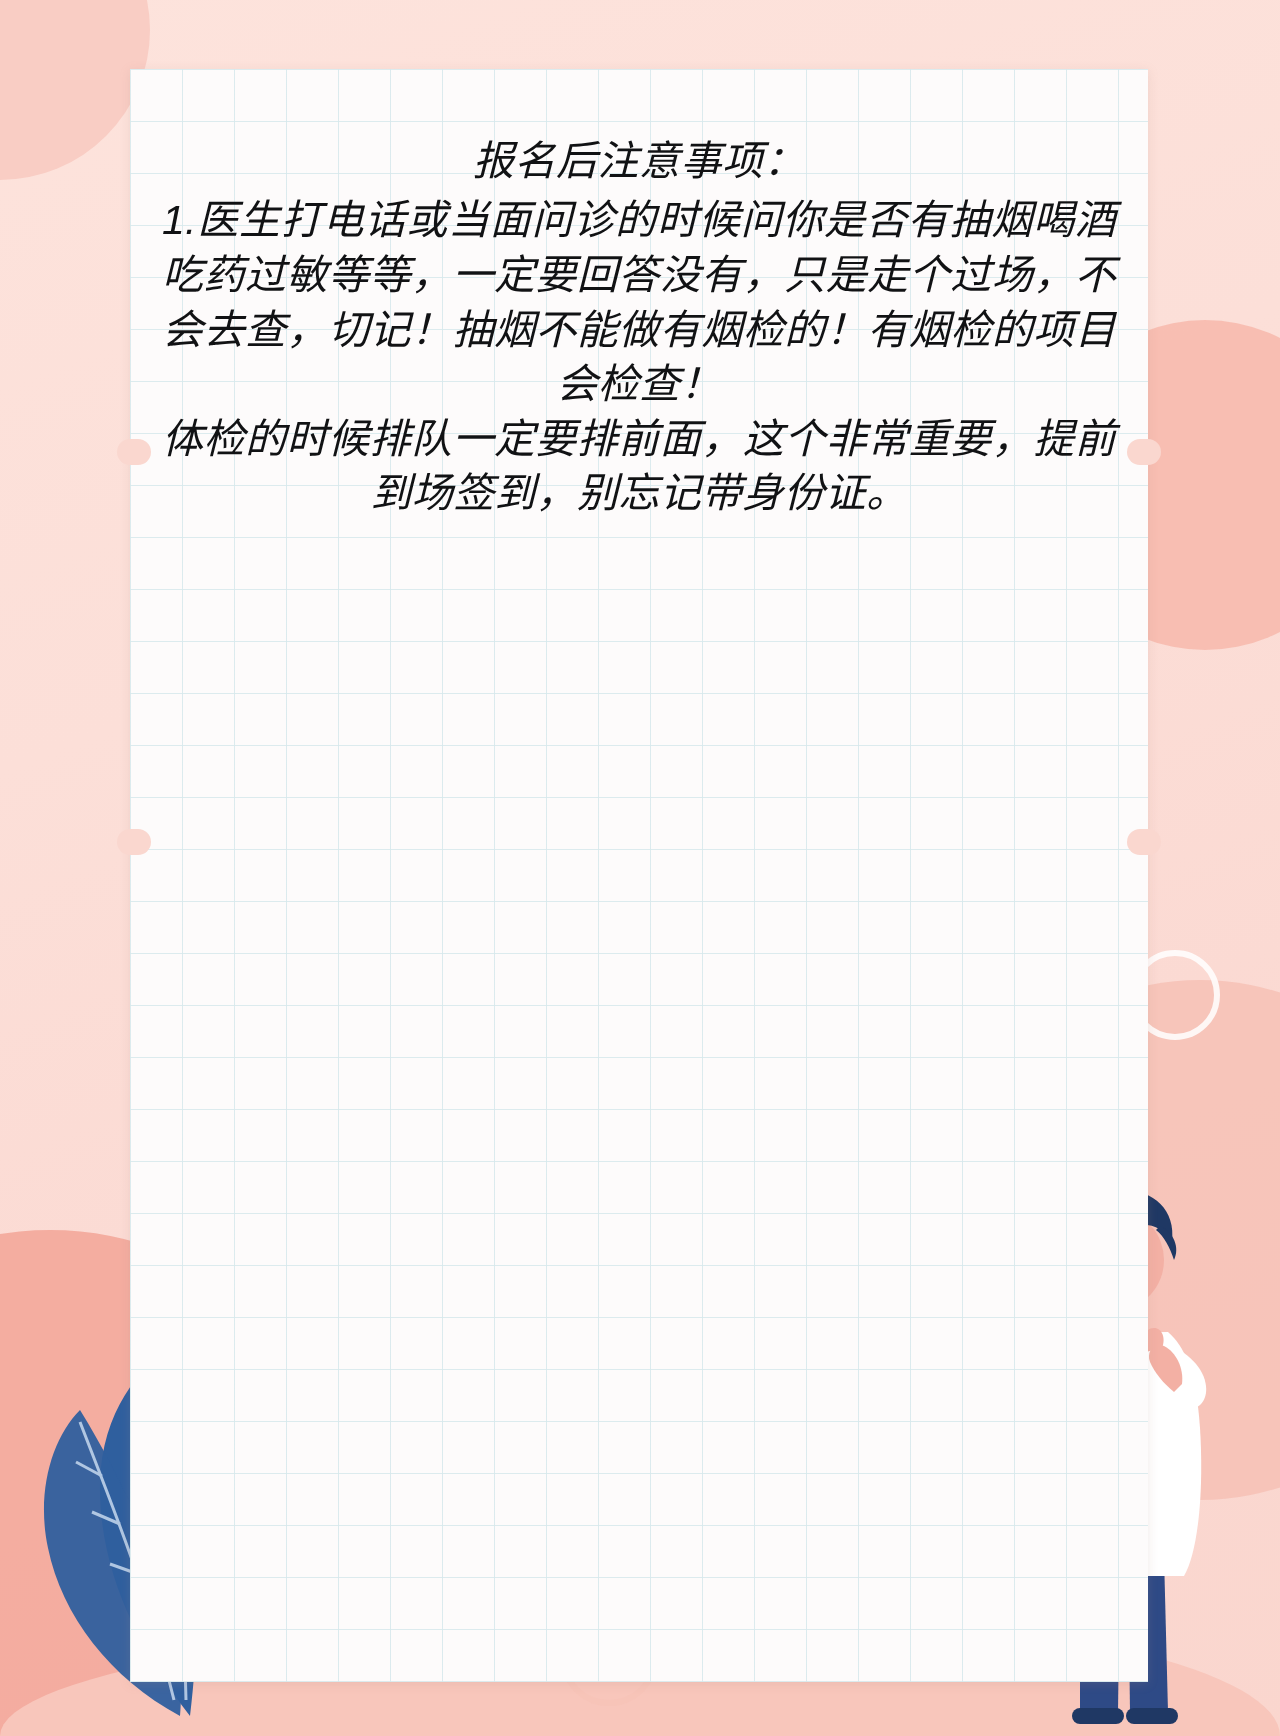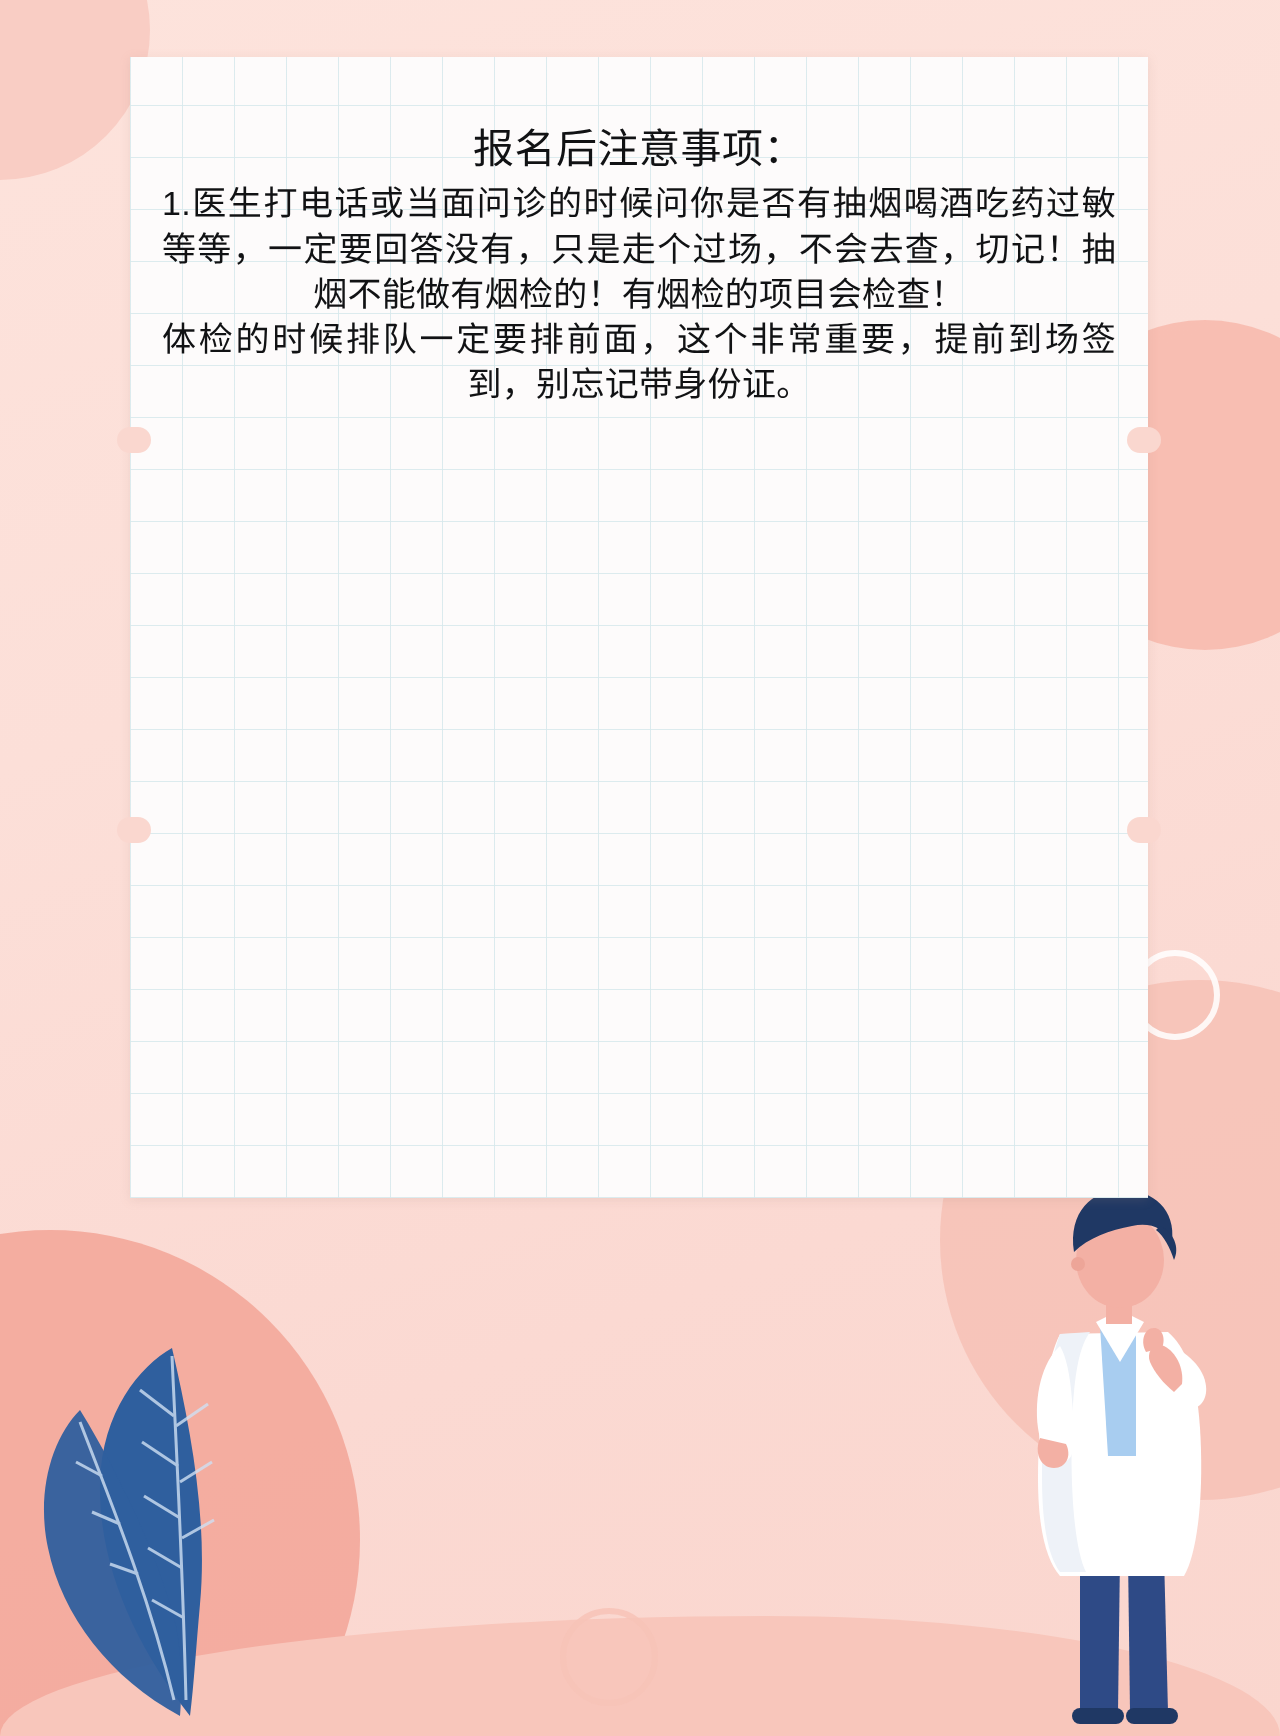--- a/index.html
+++ b/index.html
@@ -94,28 +94,29 @@
     bottom: 0;
     width: 300px;
     height: 580px;
     pointer-events: none;
   }
 
   
   .note-card {
     position: absolute;
     left: 130px;
-    top: 57px;
+    top: 69px;
     width: 1018px;
-    height: 1141px;
+    height: 1613px;
     background:
       repeating-linear-gradient(0deg, rgba(214,232,236,.85) 0 1px, rgba(0,0,0,0) 1px 52px),
       repeating-linear-gradient(90deg, rgba(214,232,236,.85) 0 1px, rgba(0,0,0,0) 1px 52px),
       #fdfbfb;
     box-shadow: 0 2px 10px rgba(180,140,130,.18);
+    font-style: italic;
   }
   
   .notch {
     position: absolute;
     width: 34px;
     height: 26px;
     background: #fad7cf;
     border-radius: 14px;
   }
   .notch.l1 { left: -13px; top: 370px; }
@@ -135,21 +136,21 @@
     text-align: center;
     font-size: 41px;
     line-height: 1.28;
     color: #111214;
     font-family: "Liberation Sans", sans-serif;
     letter-spacing: .5px;
   }
 
   .note-body {
     margin-top: 6px;
-    font-size: 34px;
+    font-size: 41px;
     line-height: 1.33;
     color: #111214;
     text-align: center;
     letter-spacing: .3px;
   }
   .para {
     text-align: justify;
     text-align-last: center;
     text-justify: inter-character;
     margin: 0 8px;

